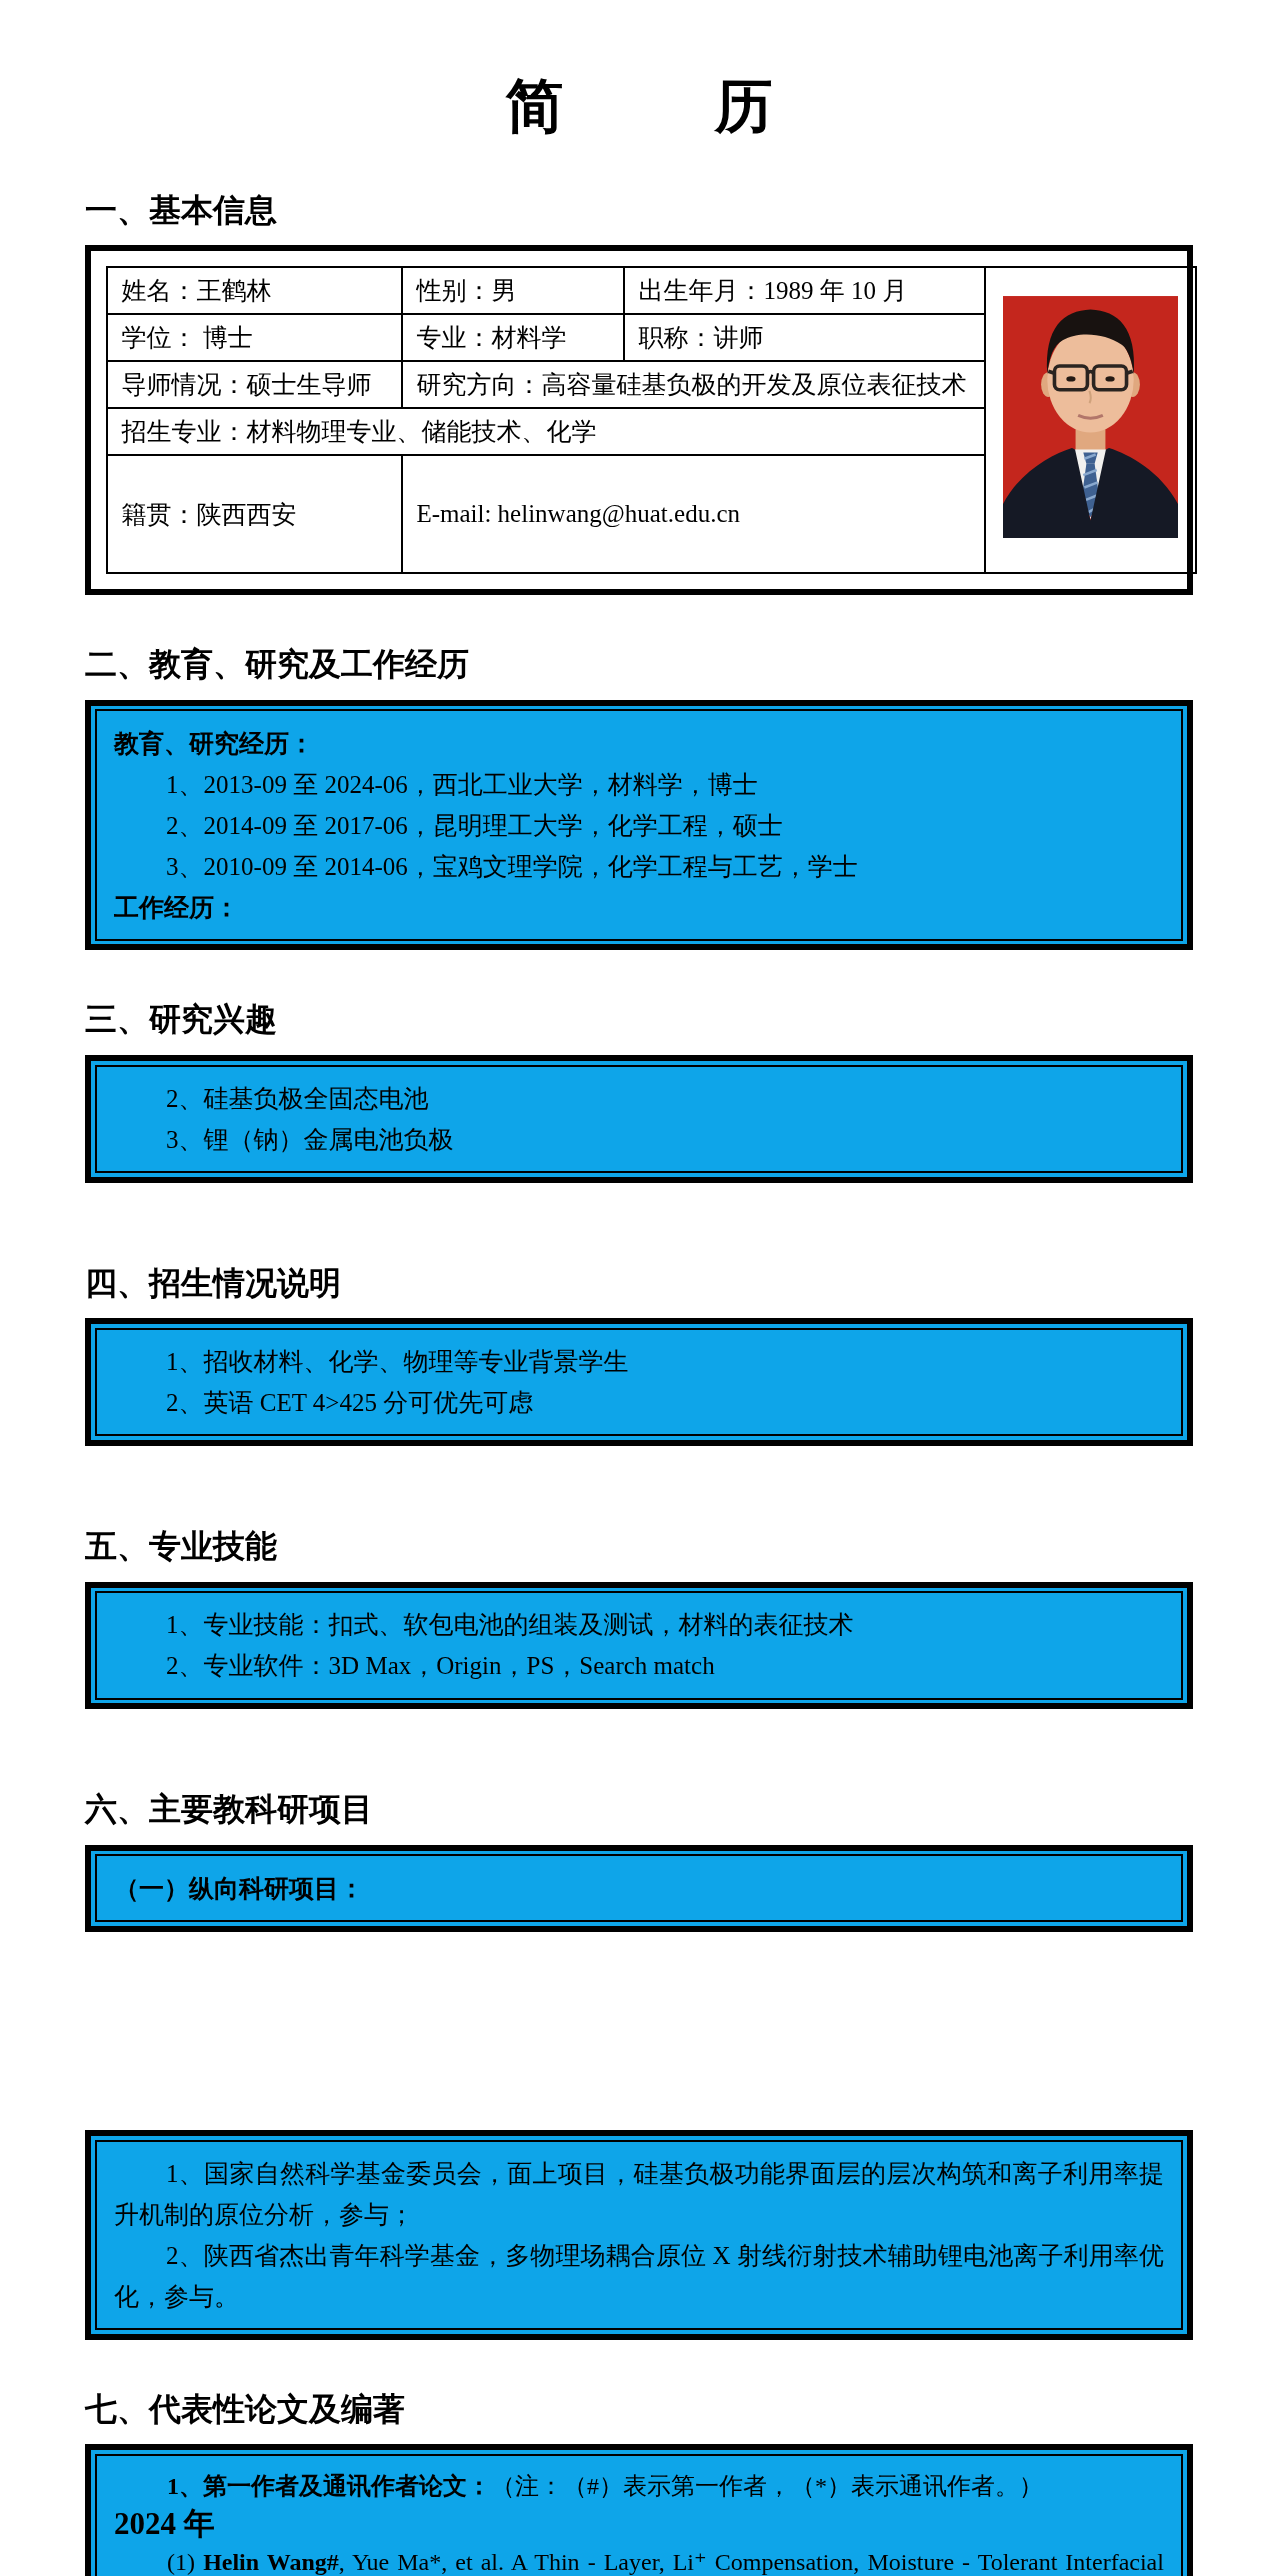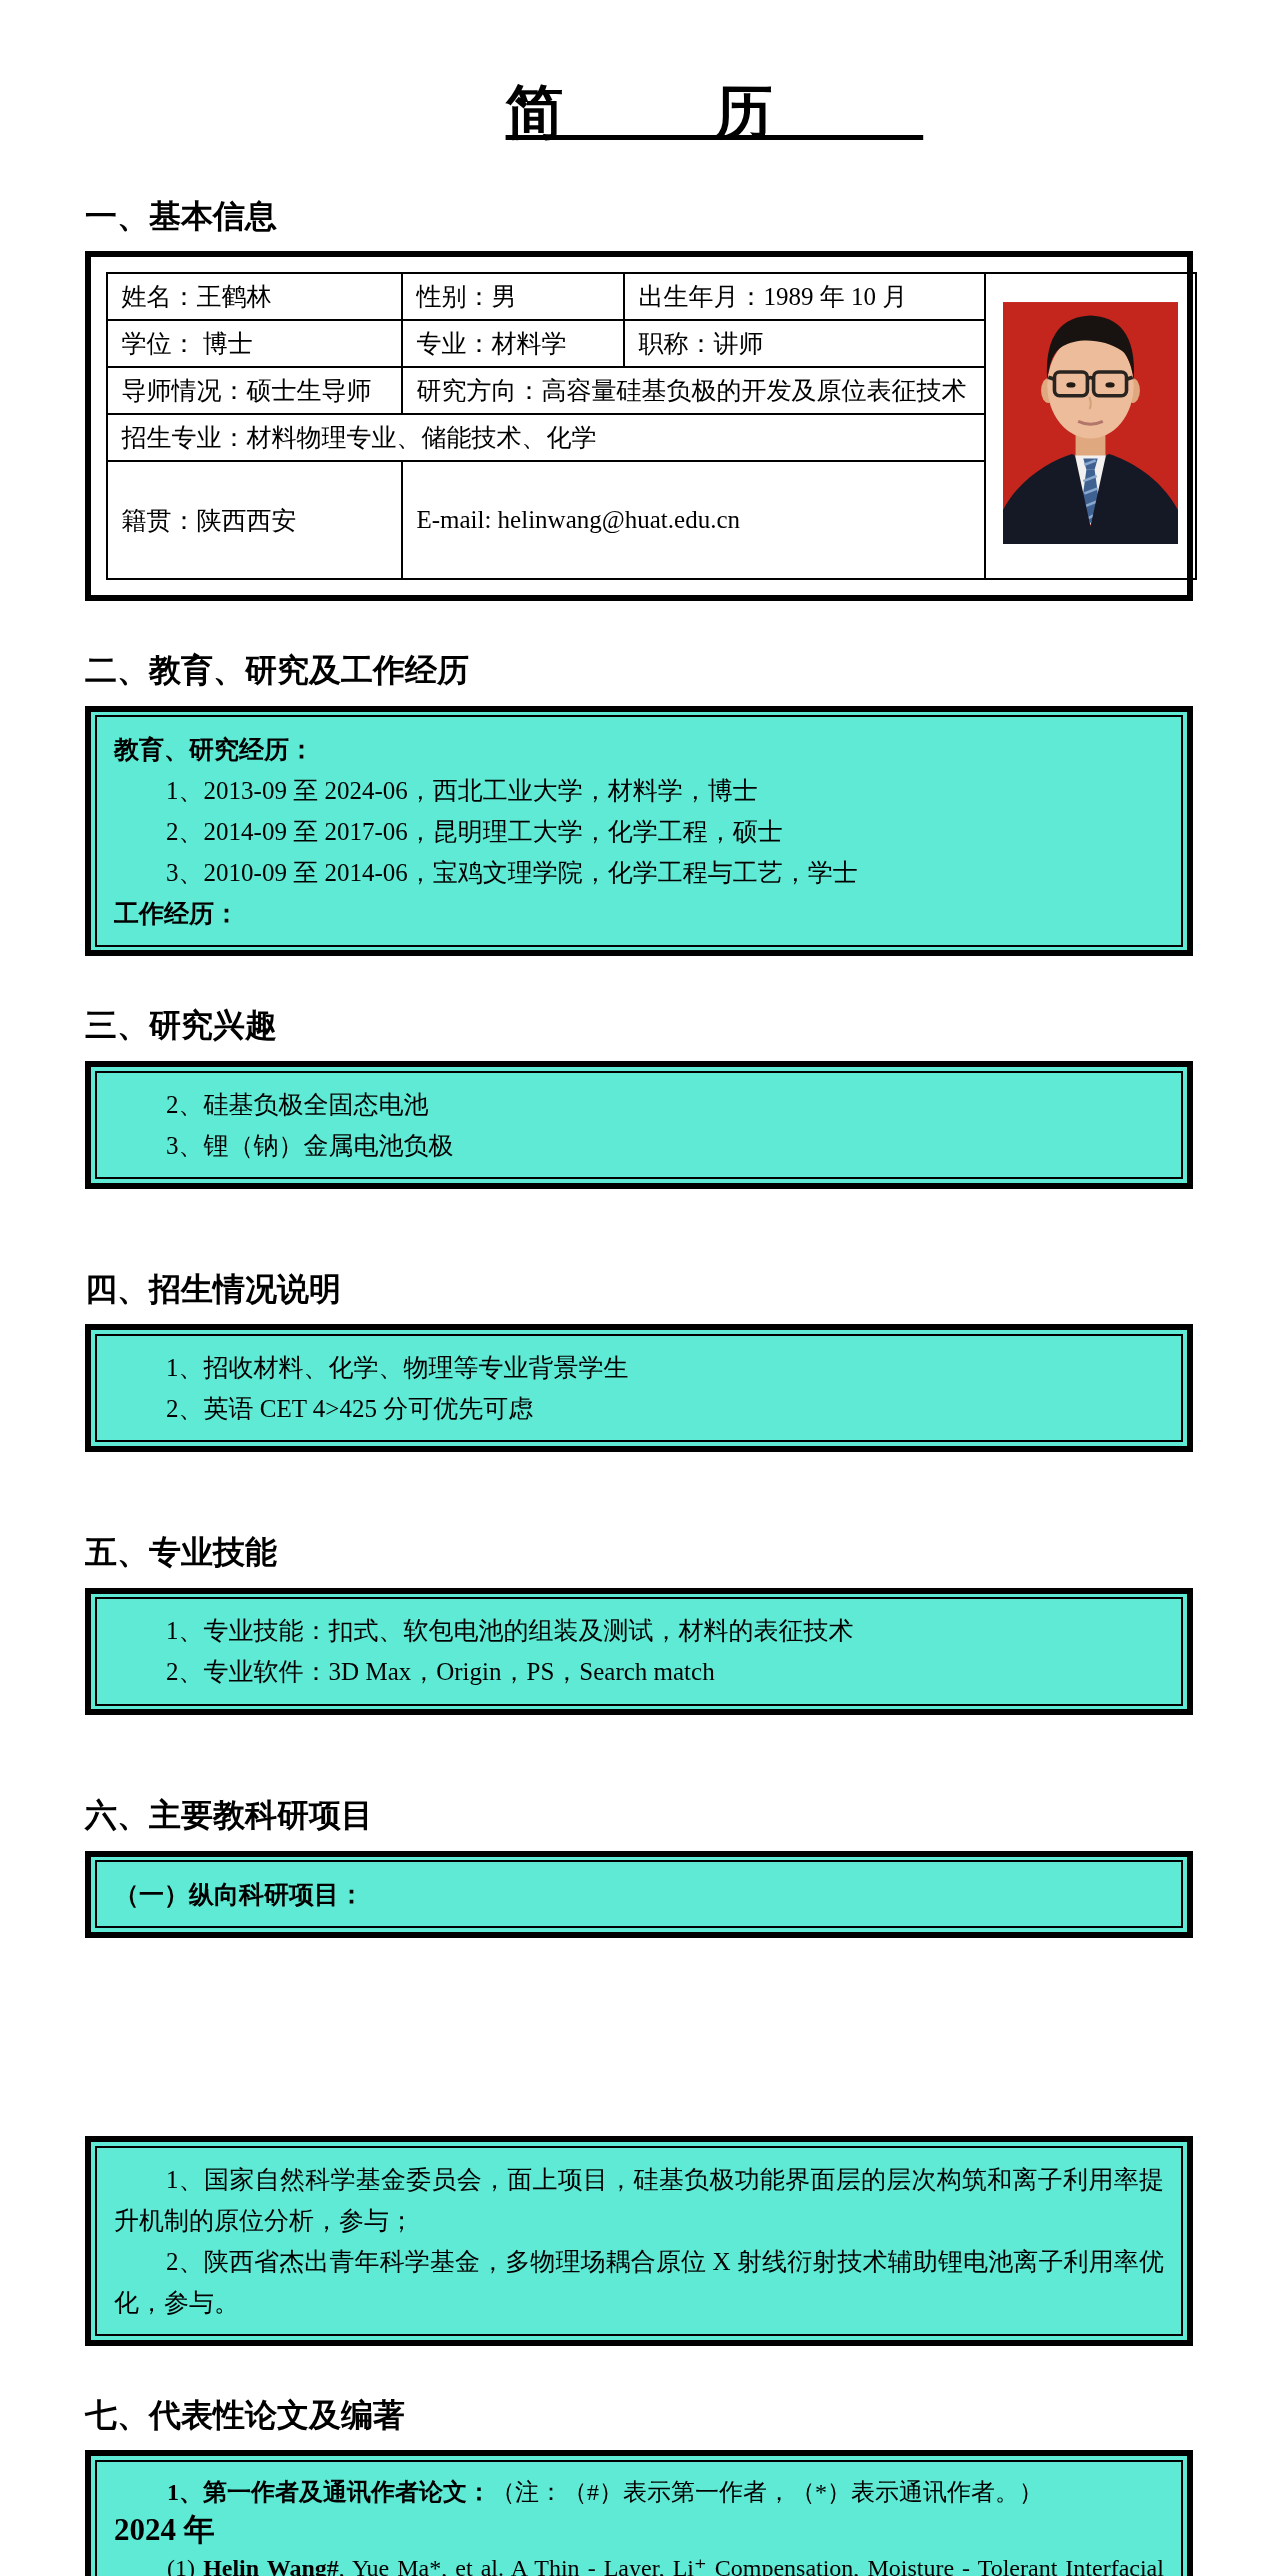--- a/index.html
+++ b/index.html
@@ -8,46 +8,45 @@
     min-height:3616px;
     background:#ffffff;
     color:#000;
     font-family:"Liberation Serif","DejaVu Serif",serif;
     position:relative;
     overflow:hidden;
   }
   .content{padding:0 85px;}
   
   .doc-title{
-    margin:8px;
+    margin:2px;
     padding-top:72px;
     text-align:center;
     font-size:58px;
     font-weight:bold;
     letter-spacing:2.6em;
     text-indent:2.6em;
     line-height:1.15;
     white-space:nowrap;
-    text-decoration:underline;
   }
   
   .sec-h{
     font-size:32px;
     font-weight:bold;
     margin:0;
     line-height:1.25;
   }
   .mt-h{margin-top:49px;}
   .mt-h-lg{margin-top:80px;}
   
   .dbox{
     margin-top:15.5px;
     border:6.2px solid #000;
     padding:3.6px;
-    background:#5eead4;
+    background:#0ea5e9;
   }
   .dbox-inner{
     border:2.1px solid #000;
     padding:11.3px 17.5px;
   }
   
   .cn{
     font-size:25px;
     line-height:41px;
     margin:0;

